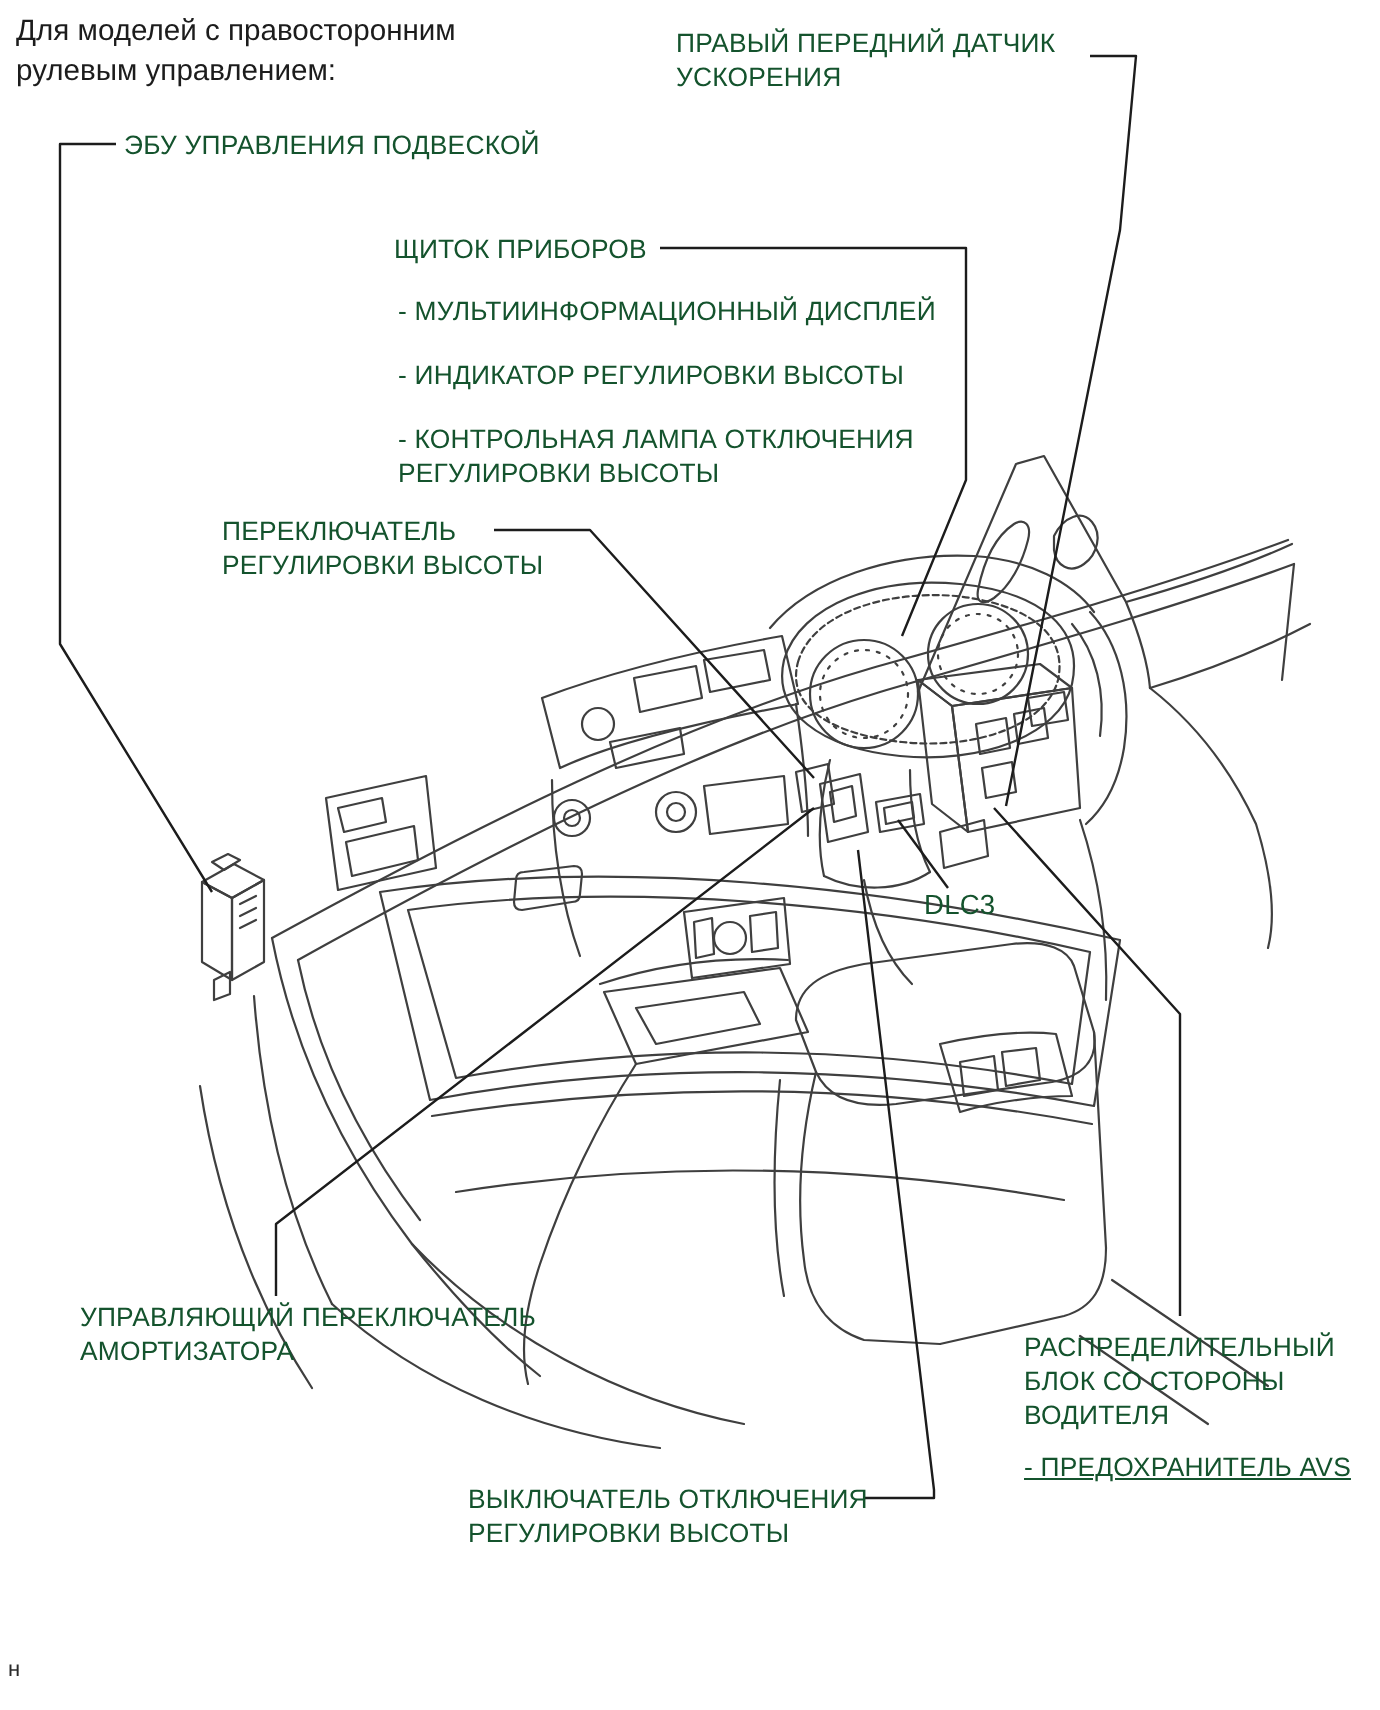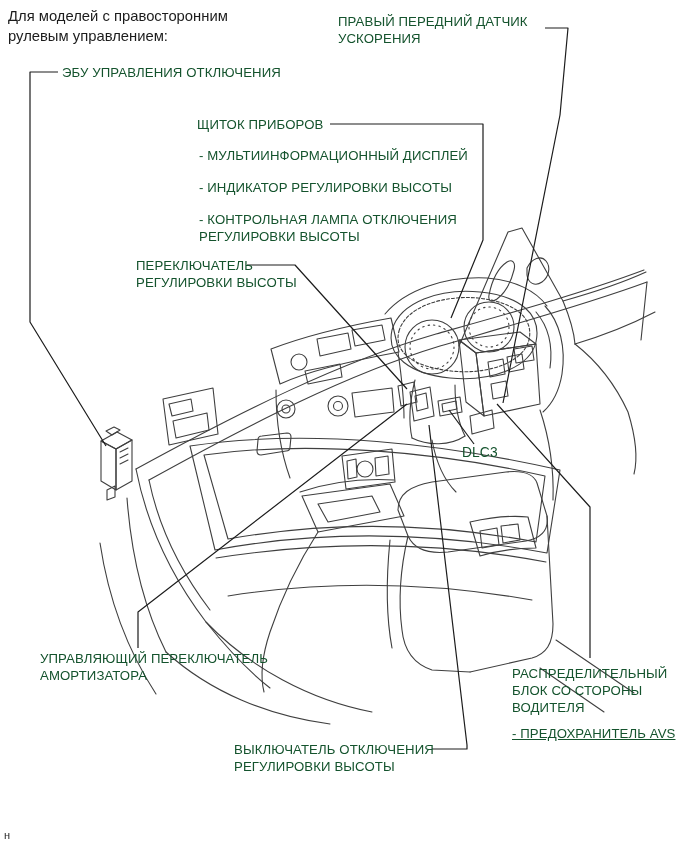--- a/index.html
+++ b/index.html
@@ -159,21 +159,21 @@
       <polyline points="497,404 590,507 590,658"></polyline>
     </g>
   </svg>
 
   <div class="intro">
     <div>Для моделей с правосторонним</div>
     <div>рулевым управлением:</div>
   </div>
 
   <div class="lbl" style="left:62px;top:64px">
-    <div>ЭБУ УПРАВЛЕНИЯ ОТКЛЮЧЕНИЯ</div>
+    <div>ЭБУ УПРАВЛЕНИЯ ПОДВЕСКОЙ</div>
   </div>
 
   <div class="lbl" style="left:338px;top:13px">
     <div>ПРАВЫЙ ПЕРЕДНИЙ ДАТЧИК</div>
     <div>УСКОРЕНИЯ</div>
   </div>
 
   <div class="lbl" style="left:197px;top:116px">
     <div>ЩИТОК ПРИБОРОВ</div>
   </div>
@@ -181,21 +181,21 @@
     <div>- МУЛЬТИИНФОРМАЦИОННЫЙ ДИСПЛЕЙ</div>
   </div>
   <div class="lbl" style="left:199px;top:179px">
     <div>- ИНДИКАТОР РЕГУЛИРОВКИ ВЫСОТЫ</div>
   </div>
   <div class="lbl" style="left:199px;top:211px">
     <div>- КОНТРОЛЬНАЯ ЛАМПА ОТКЛЮЧЕНИЯ</div>
     <div>РЕГУЛИРОВКИ ВЫСОТЫ</div>
   </div>
 
-  <div class="lbl" style="left:136px;top:257px">
+  <div class="lbl" style="left:111px;top:257px">
     <div>ПЕРЕКЛЮЧАТЕЛЬ</div>
     <div>РЕГУЛИРОВКИ ВЫСОТЫ</div>
   </div>
 
   <div class="lbl" style="left:462px;top:444px;font-size:13.8px">
     <div>DLC3</div>
   </div>
 
   <div class="lbl" style="left:40px;top:650px">
     <div>УПРАВЛЯЮЩИЙ ПЕРЕКЛЮЧАТЕЛЬ</div>

